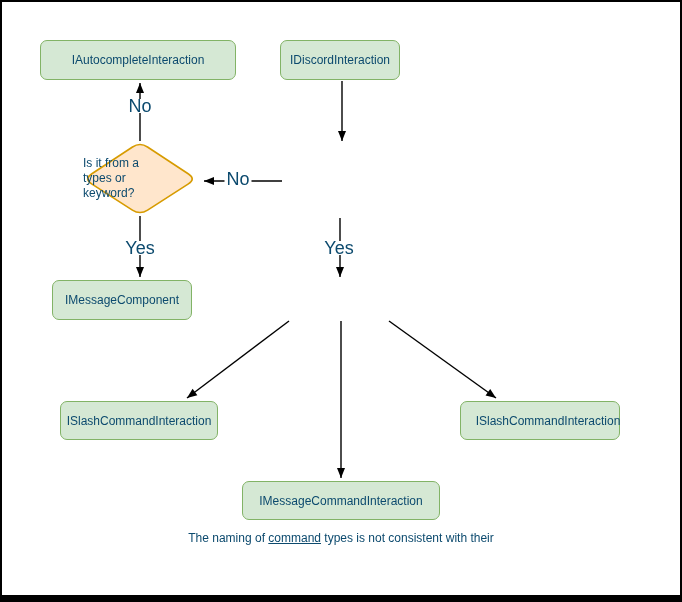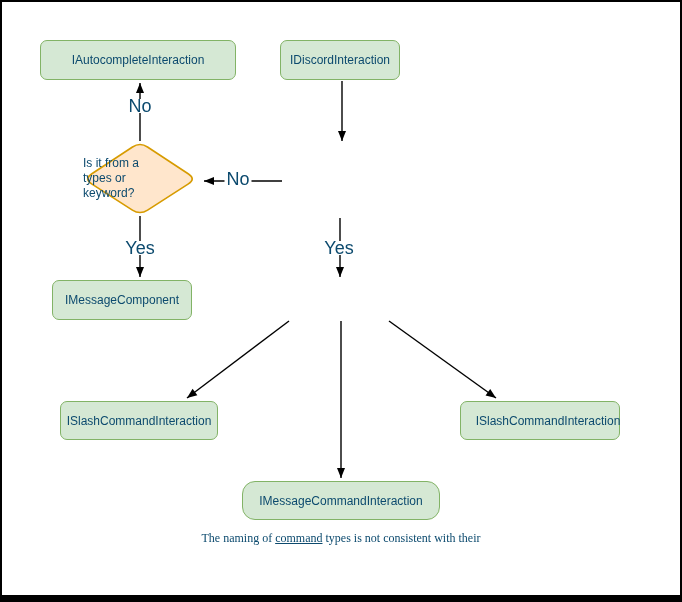--- a/index.html
+++ b/index.html
@@ -60,21 +60,20 @@
   }
   .note {
     position: absolute;
     left: 91px;
     top: 530px;
     width: 500px;
     text-align: center;
     font-size: 12px;
     line-height: 16px;
     z-index: 2;
-    font-family: Liberation Serif, serif;
   }
   .note .u { text-decoration: underline; }
   .note .b { font-weight: bold; }
 </style>
 </head>
 <body>
 
 <div class="canvas">
 
   <svg class="edges" width="682" height="602" viewBox="0 0 682 602">
@@ -124,21 +123,21 @@
 
 
   <div class="node" style="left:60px; top:401px; width:158px; height:39px;">
     <span>ISlashCommandInteraction</span>
   </div>
 
   <div class="node" style="left:460px; top:401px; width:160px; height:39px;padding-left:16px;">
     <span>ISlashCommandInteraction</span>
   </div>
 
-  <div class="node" style="left:242px; top:481px; width:198px; height:39px;border-radius:13px;">
+  <div class="node" style="left:242px; top:481px; width:198px; height:39px;">
     <span>IMessageCommandInteraction</span>
   </div>
 
   <div class="note">
     <div><span>The naming of </span><span class="u">command</span><span> types is not consistent with their</span></div>
   </div>
 
   <div class="frame"></div>
 
 </div>

